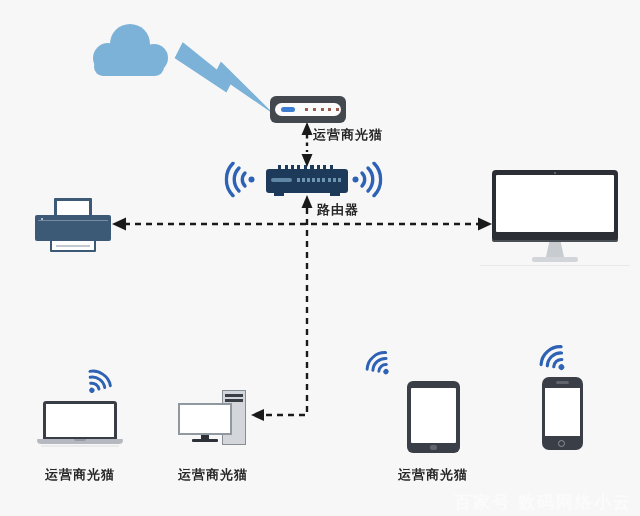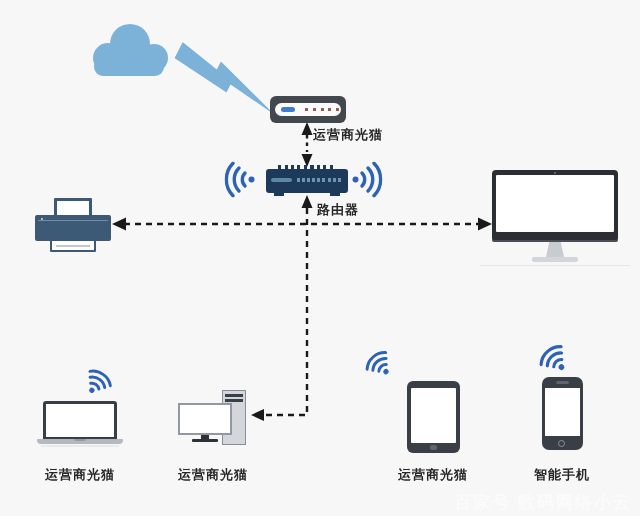--- a/index.html
+++ b/index.html
@@ -219,17 +219,16 @@
       <path d="M6.5,14.5 A16.3,16.3 0 0 1 29.5,14.5"></path>
       <path d="M1.8,8.5 A23,23 0 0 1 34.2,8.5"></path>
     </g>
     <circle cx="18" cy="27" r="3.4" fill="#2d62b4"></circle>
   </svg>
   <div class="abs phone">
     <div class="speaker"></div>
     <div class="screen"></div>
     <div class="home"></div>
   </div>
-  <div class="node-label" style="left:522px;top:466px;width:80px;">智能手机</div>
 
   <div class="watermark">百家号 数码网络小云</div>
 
 </div>
 
 </body></html>

